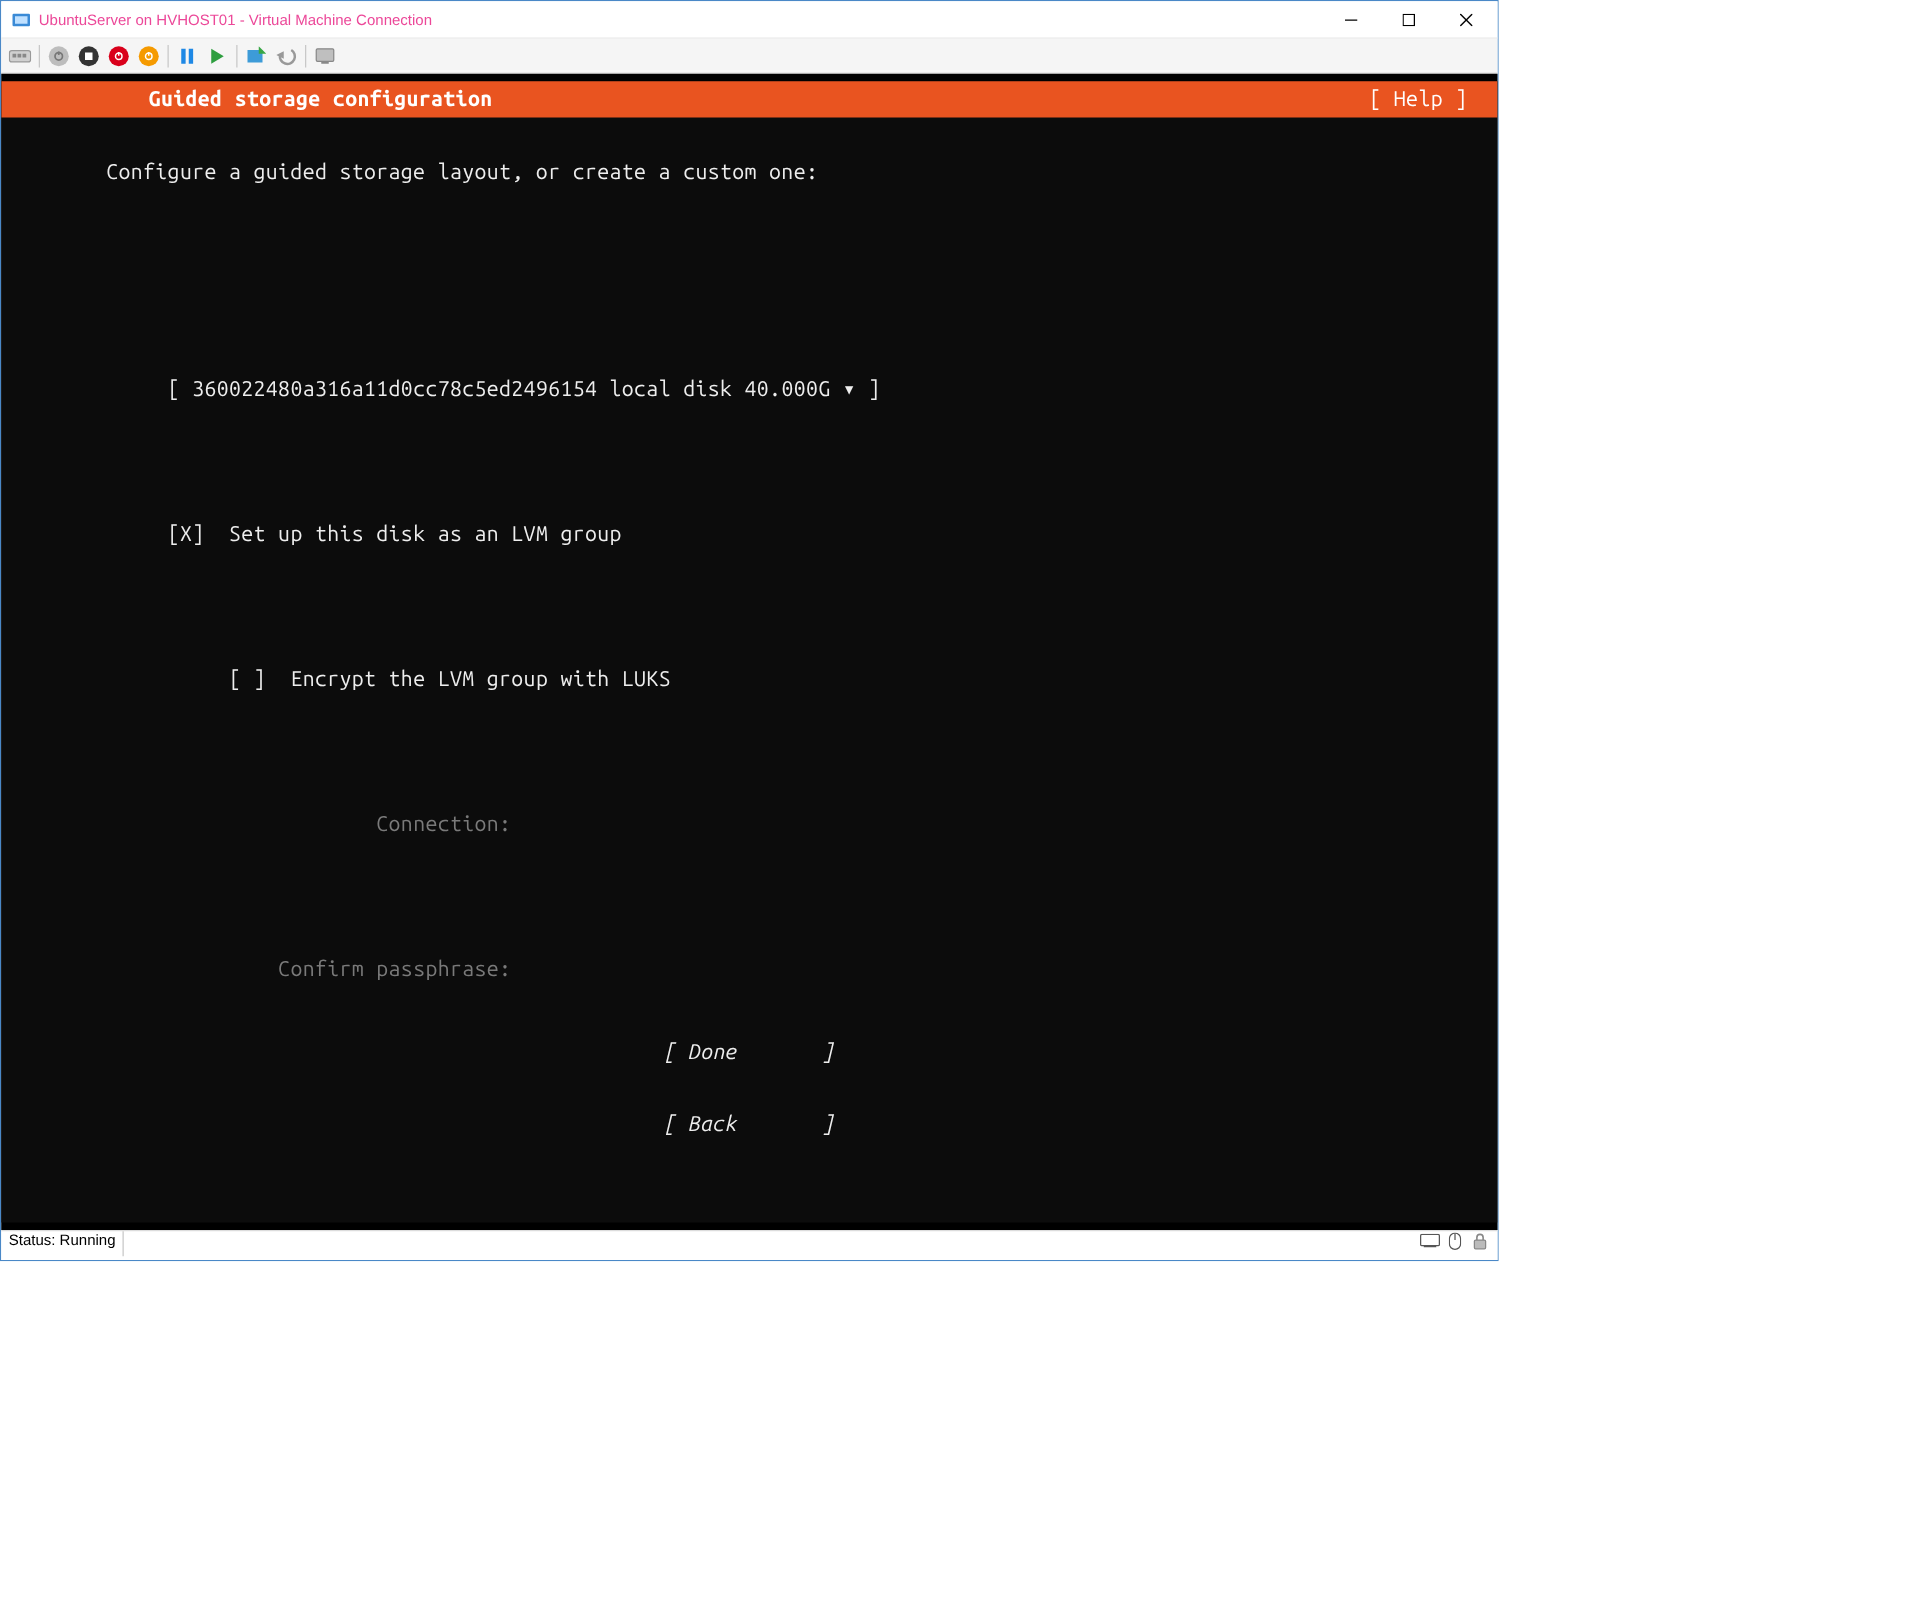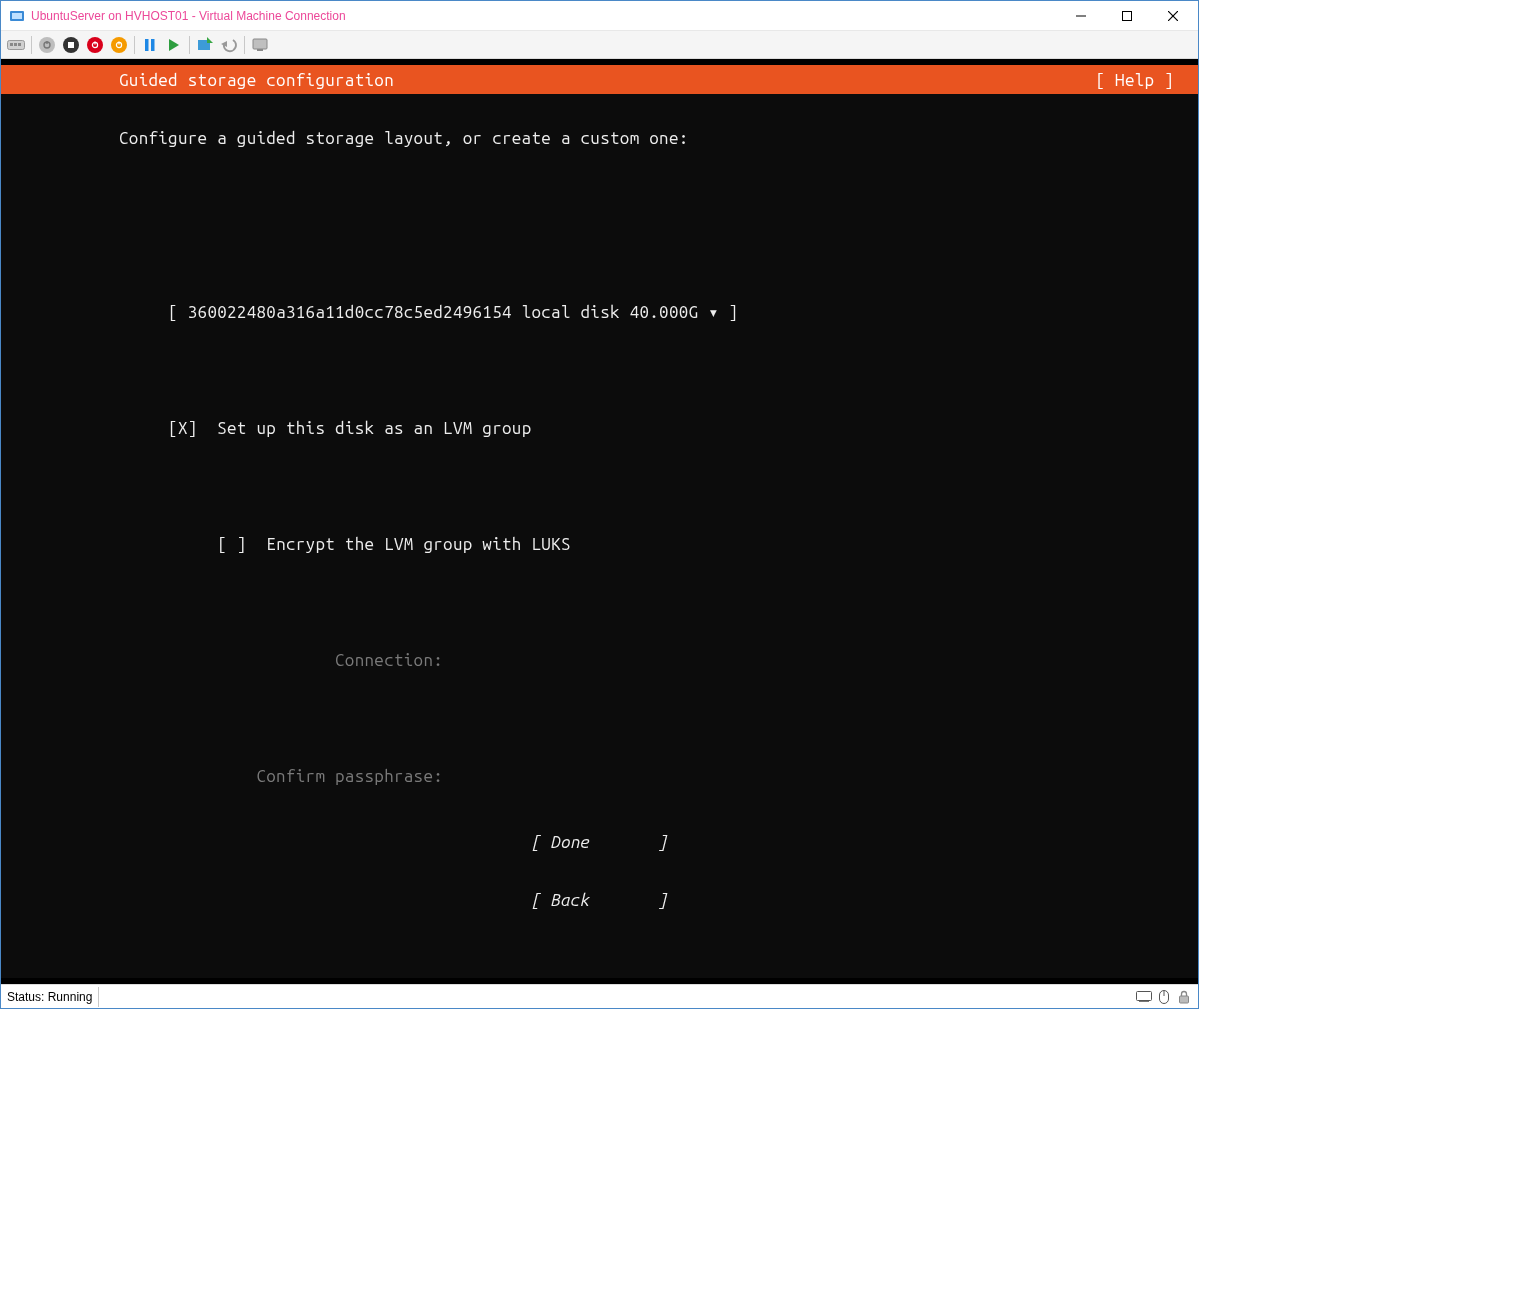--- a/index.html
+++ b/index.html
@@ -93,41 +93,41 @@
     letter-spacing: 0.3px;
   }
   .ub-header {
     background: #e95420;
     color: #fff;
     display: flex;
     padding: 0 24px 0 118px;
     height: 29px;
     align-items: center;
   }
-  .ub-header-title { flex:1; }
+  .ub-header-title { flex:1;font-weight:bold; }
   .ub-body {
-    padding: 0 0 0 118px;
+    padding: 0 0 0 84px;
     color: #eeeeee;
     white-space: pre;
   }
   .ub-dim .dim { color: #7a7a7a; }
   .ub-line { height: 29px; }
   .ub-footer {
     position: absolute;
     bottom: 6px; left:0; right:0;
     text-align: center;
     white-space: pre;
     font-style: italic;
   }
   .statusbar {
     height: 24px;
     background: #fff;
     border-top: 1px solid #dcdcdc;
     display: flex;
-    align-items: center;
+    align-items: flex-start;
     font-size: 12px;
     padding: 0 6px;
   }
   .statusbar .sep {
     width:1px; height:20px; background:#c8c8c8; margin:0 6px;
   }
   .status-right {
     margin-left:auto; display:flex; gap:4px; align-items:center;
   }
   .status-icon { width:16px; height:16px; display:flex;align-items:center;justify-content:center; color:#666;}

